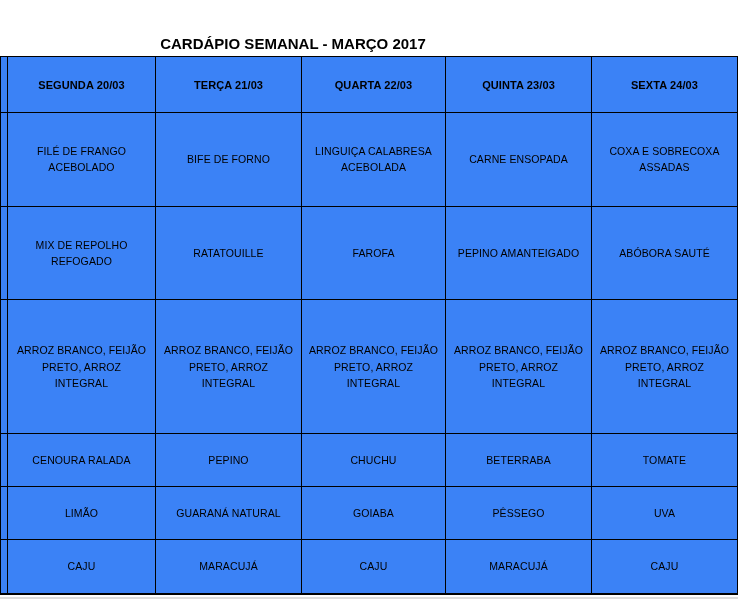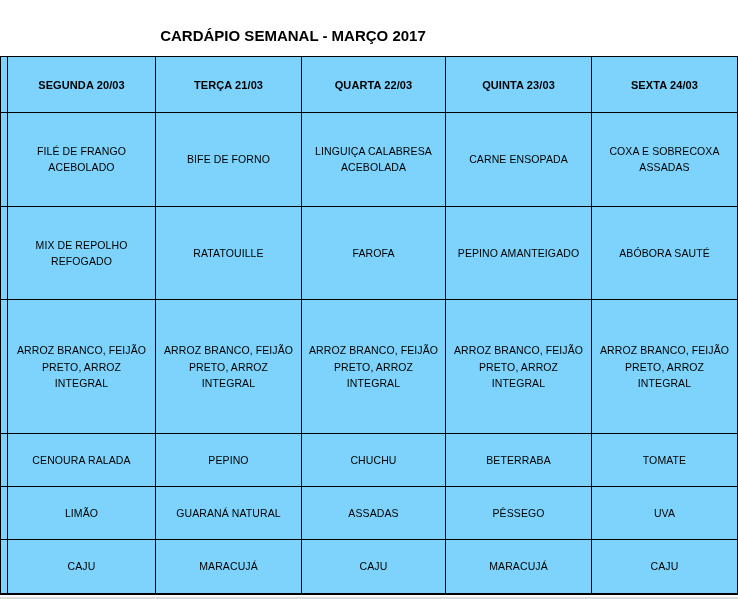--- a/index.html
+++ b/index.html
@@ -10,42 +10,42 @@
   }
   .page {
     position: relative;
     width: 738px;
     height: 599px;
     background: #ffffff;
     overflow: hidden;
   }
   .title-wrap {
     position: absolute;
-    top: 8px;
+    top: 16px;
     left: 0;
     width: 586px;
     text-align: center;
   }
   .title {
     margin: 0;
     padding-top: 19px;
     font-size: 15px;
     font-weight: bold;
     color: #000000;
     white-space: nowrap;
   }
   table.menu {
     position: absolute;
     top: 56px;
     left: 0;
     width: 737px;
     height: 539px;
     border-collapse: collapse;
     table-layout: fixed;
-    background: #7dd3fc;
+    background: #3b82f6;
   }
   .menu td, .menu th {
     border: 1px solid #000000;
     text-align: center;
     vertical-align: middle;
     color: #000000;
     padding: 2px 6px;
     overflow: hidden;
   }
   .menu { border-bottom: 2px solid #000000; }
@@ -141,21 +141,21 @@
         <td class="cell">CENOURA RALADA</td>
         <td class="cell">PEPINO</td>
         <td class="cell">CHUCHU</td>
         <td class="cell">BETERRABA</td>
         <td class="cell">TOMATE</td>
       </tr>
       <tr>
         <td class="edge"></td>
         <td class="cell">LIMÃO</td>
         <td class="cell">GUARANÁ NATURAL</td>
-        <td class="cell">ASSADAS</td>
+        <td class="cell">GOIABA</td>
         <td class="cell">PÊSSEGO</td>
         <td class="cell">UVA</td>
       </tr>
       <tr>
         <td class="edge"></td>
         <td class="cell">CAJU</td>
         <td class="cell">MARACUJÁ</td>
         <td class="cell">CAJU</td>
         <td class="cell">MARACUJÁ</td>
         <td class="cell">CAJU</td>

